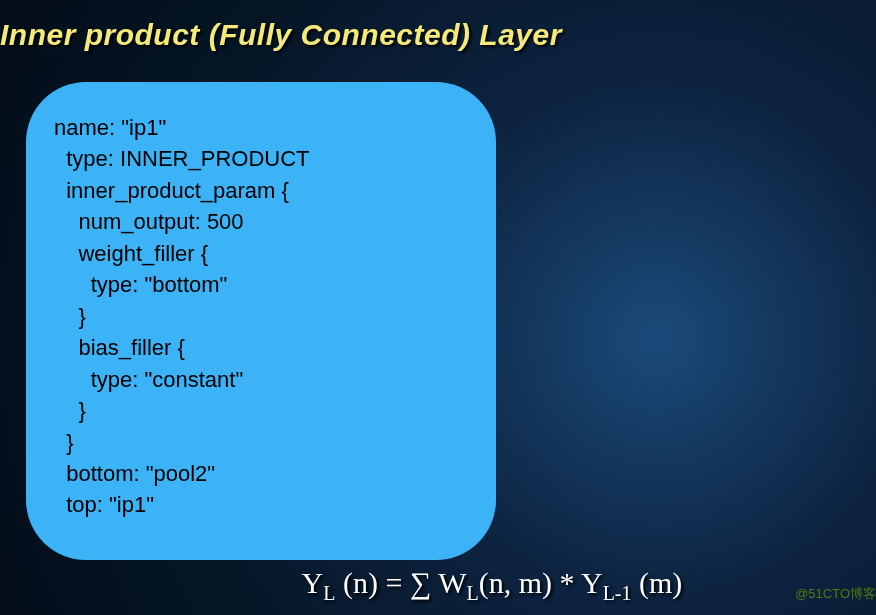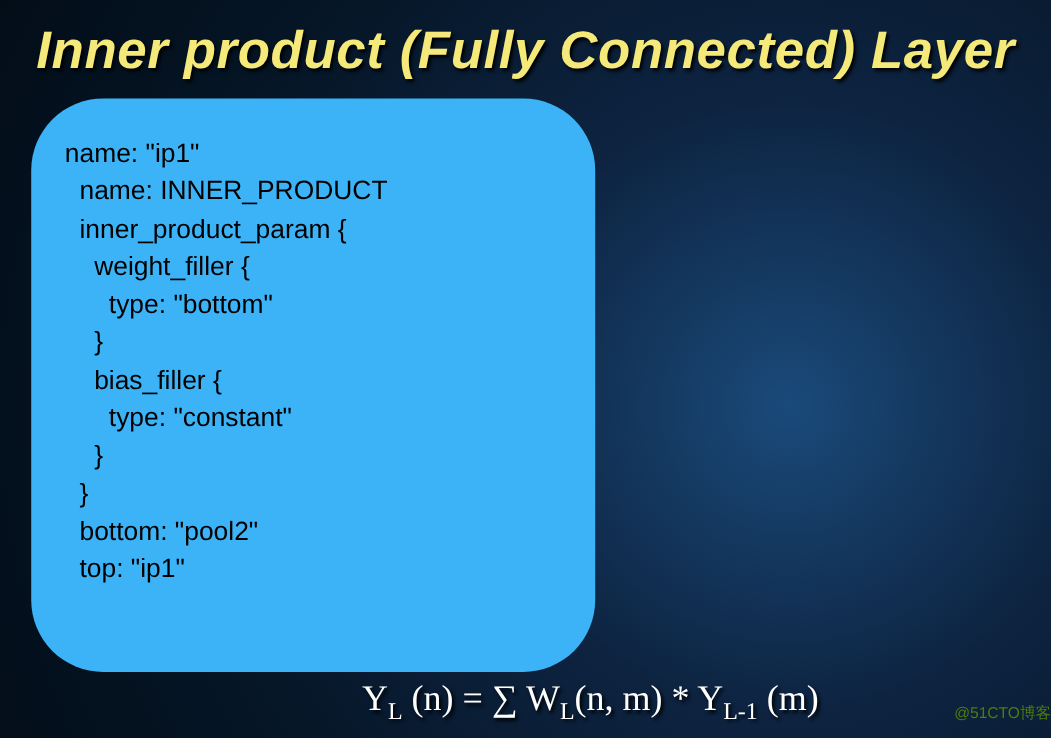--- a/index.html
+++ b/index.html
@@ -3,22 +3,22 @@
 <meta charset="utf-8">
 <style>
   * { margin: 0; padding: 0; box-sizing: border-box; }
   html, body { width: 876px; height: 615px; overflow: hidden; }
   body {
     background: radial-gradient(circle at 75% 55%, #1a4a7a 0%, #0d2340 35%, #051525 70%, #030d18 100%);
     font-family: Arial, Helvetica, sans-serif;
     position: relative;
   }
   .title {
-    text-align: center;
-    font-size: 44px;
+    text-align: left;
+    font-size: 30px;
     font-weight: 700;
     font-style: italic;
     color: #f5e97a;
     text-shadow: 2px 2px 3px rgba(0,0,0,0.9);
     padding-top: 18px;
     letter-spacing: 0.5px;
   }
   .code-box {
     position: absolute;
     left: 26px;
@@ -60,22 +60,23 @@
     color: #4d7c0f;
   }
 </style>
 </head>
 <body>
 
 <h1 class="title">Inner product  (Fully Connected)  Layer</h1>
 
 <div class="code-box">
   <div><span>name: "ip1"</span></div>
-  <div><span>  name: </span><span class="underl">INNER_PRODUCT</span></div>
+  <div><span>  type: </span><span class="underl">INNER_PRODUCT</span></div>
   <div><span>  </span><span class="underl">inner_product_param</span><span> {</span></div>
+  <div><span>    </span><span class="underl">num_output</span><span>: 500</span></div>
   <div><span>    </span><span class="underl">weight_filler</span><span> {</span></div>
   <div><span>      type: "</span><span class="underl">bottom</span><span>"</span></div>
   <div><span>    }</span></div>
   <div><span>    </span><span class="underl">bias_filler</span><span> {</span></div>
   <div><span>      type: "constant"</span></div>
   <div><span>    }</span></div>
   <div><span>  }</span></div>
   <div><span>  bottom: "pool2"</span></div>
   <div><span>  top: "ip1"</span></div>
 </div>

